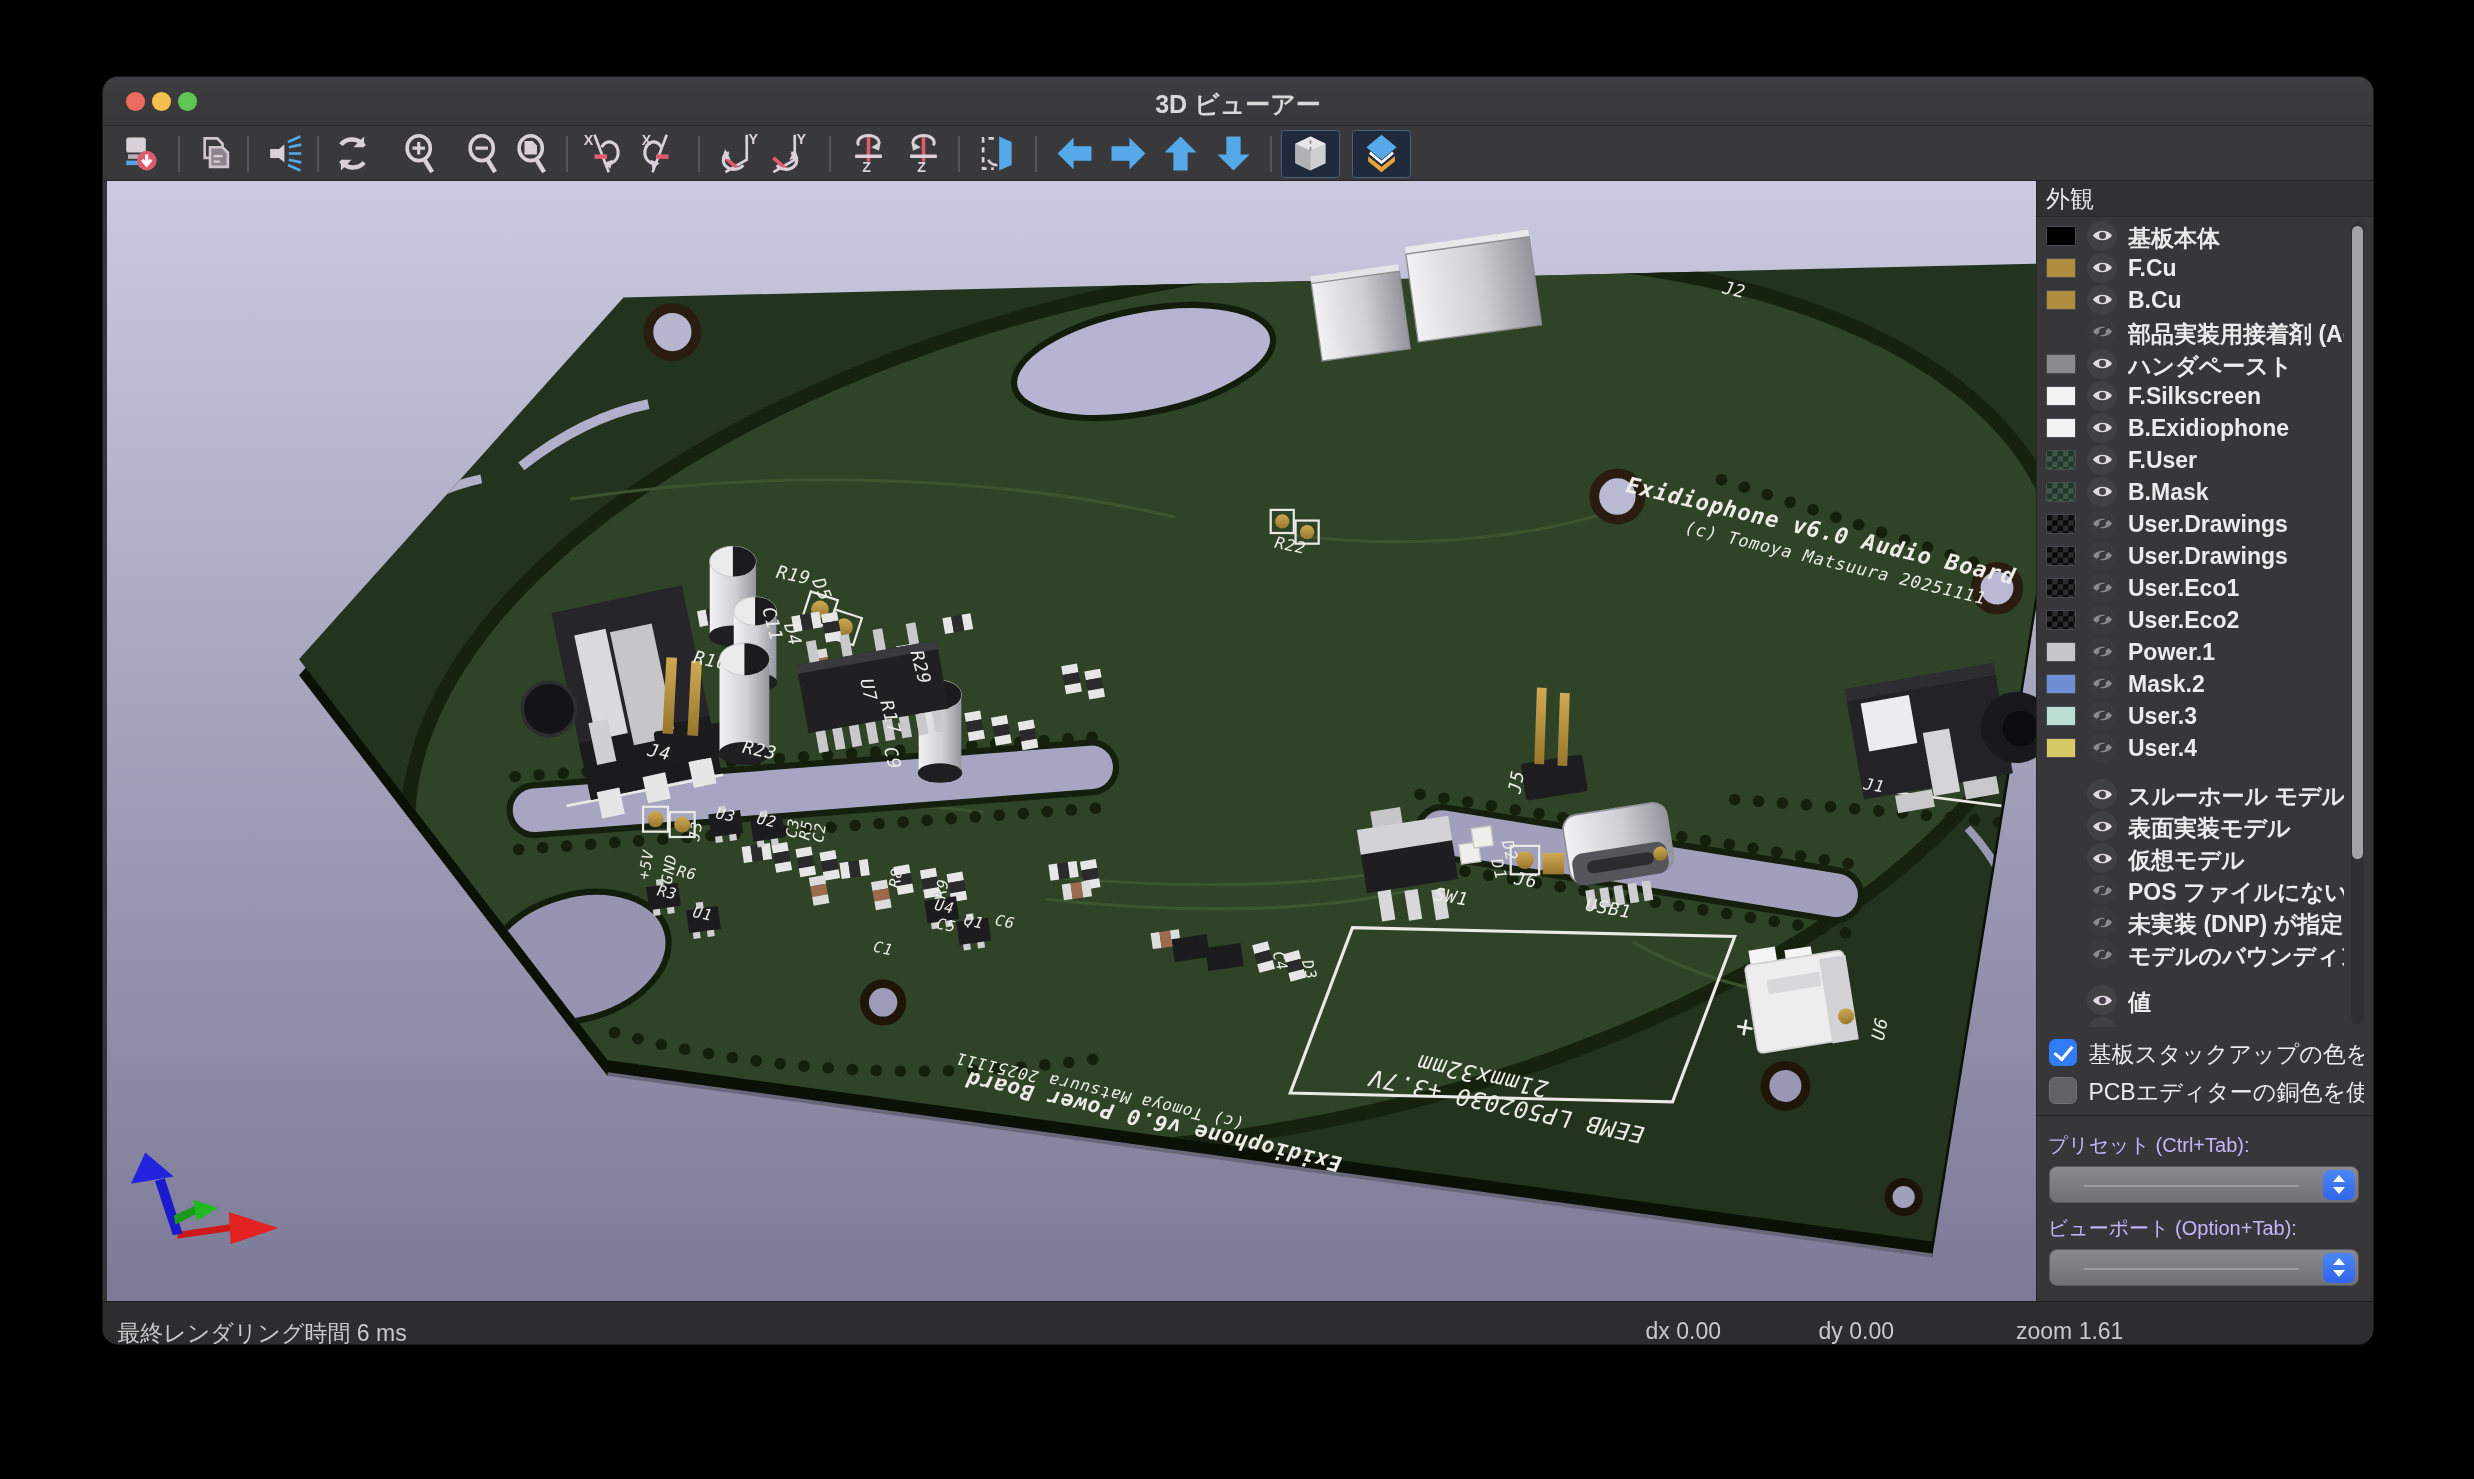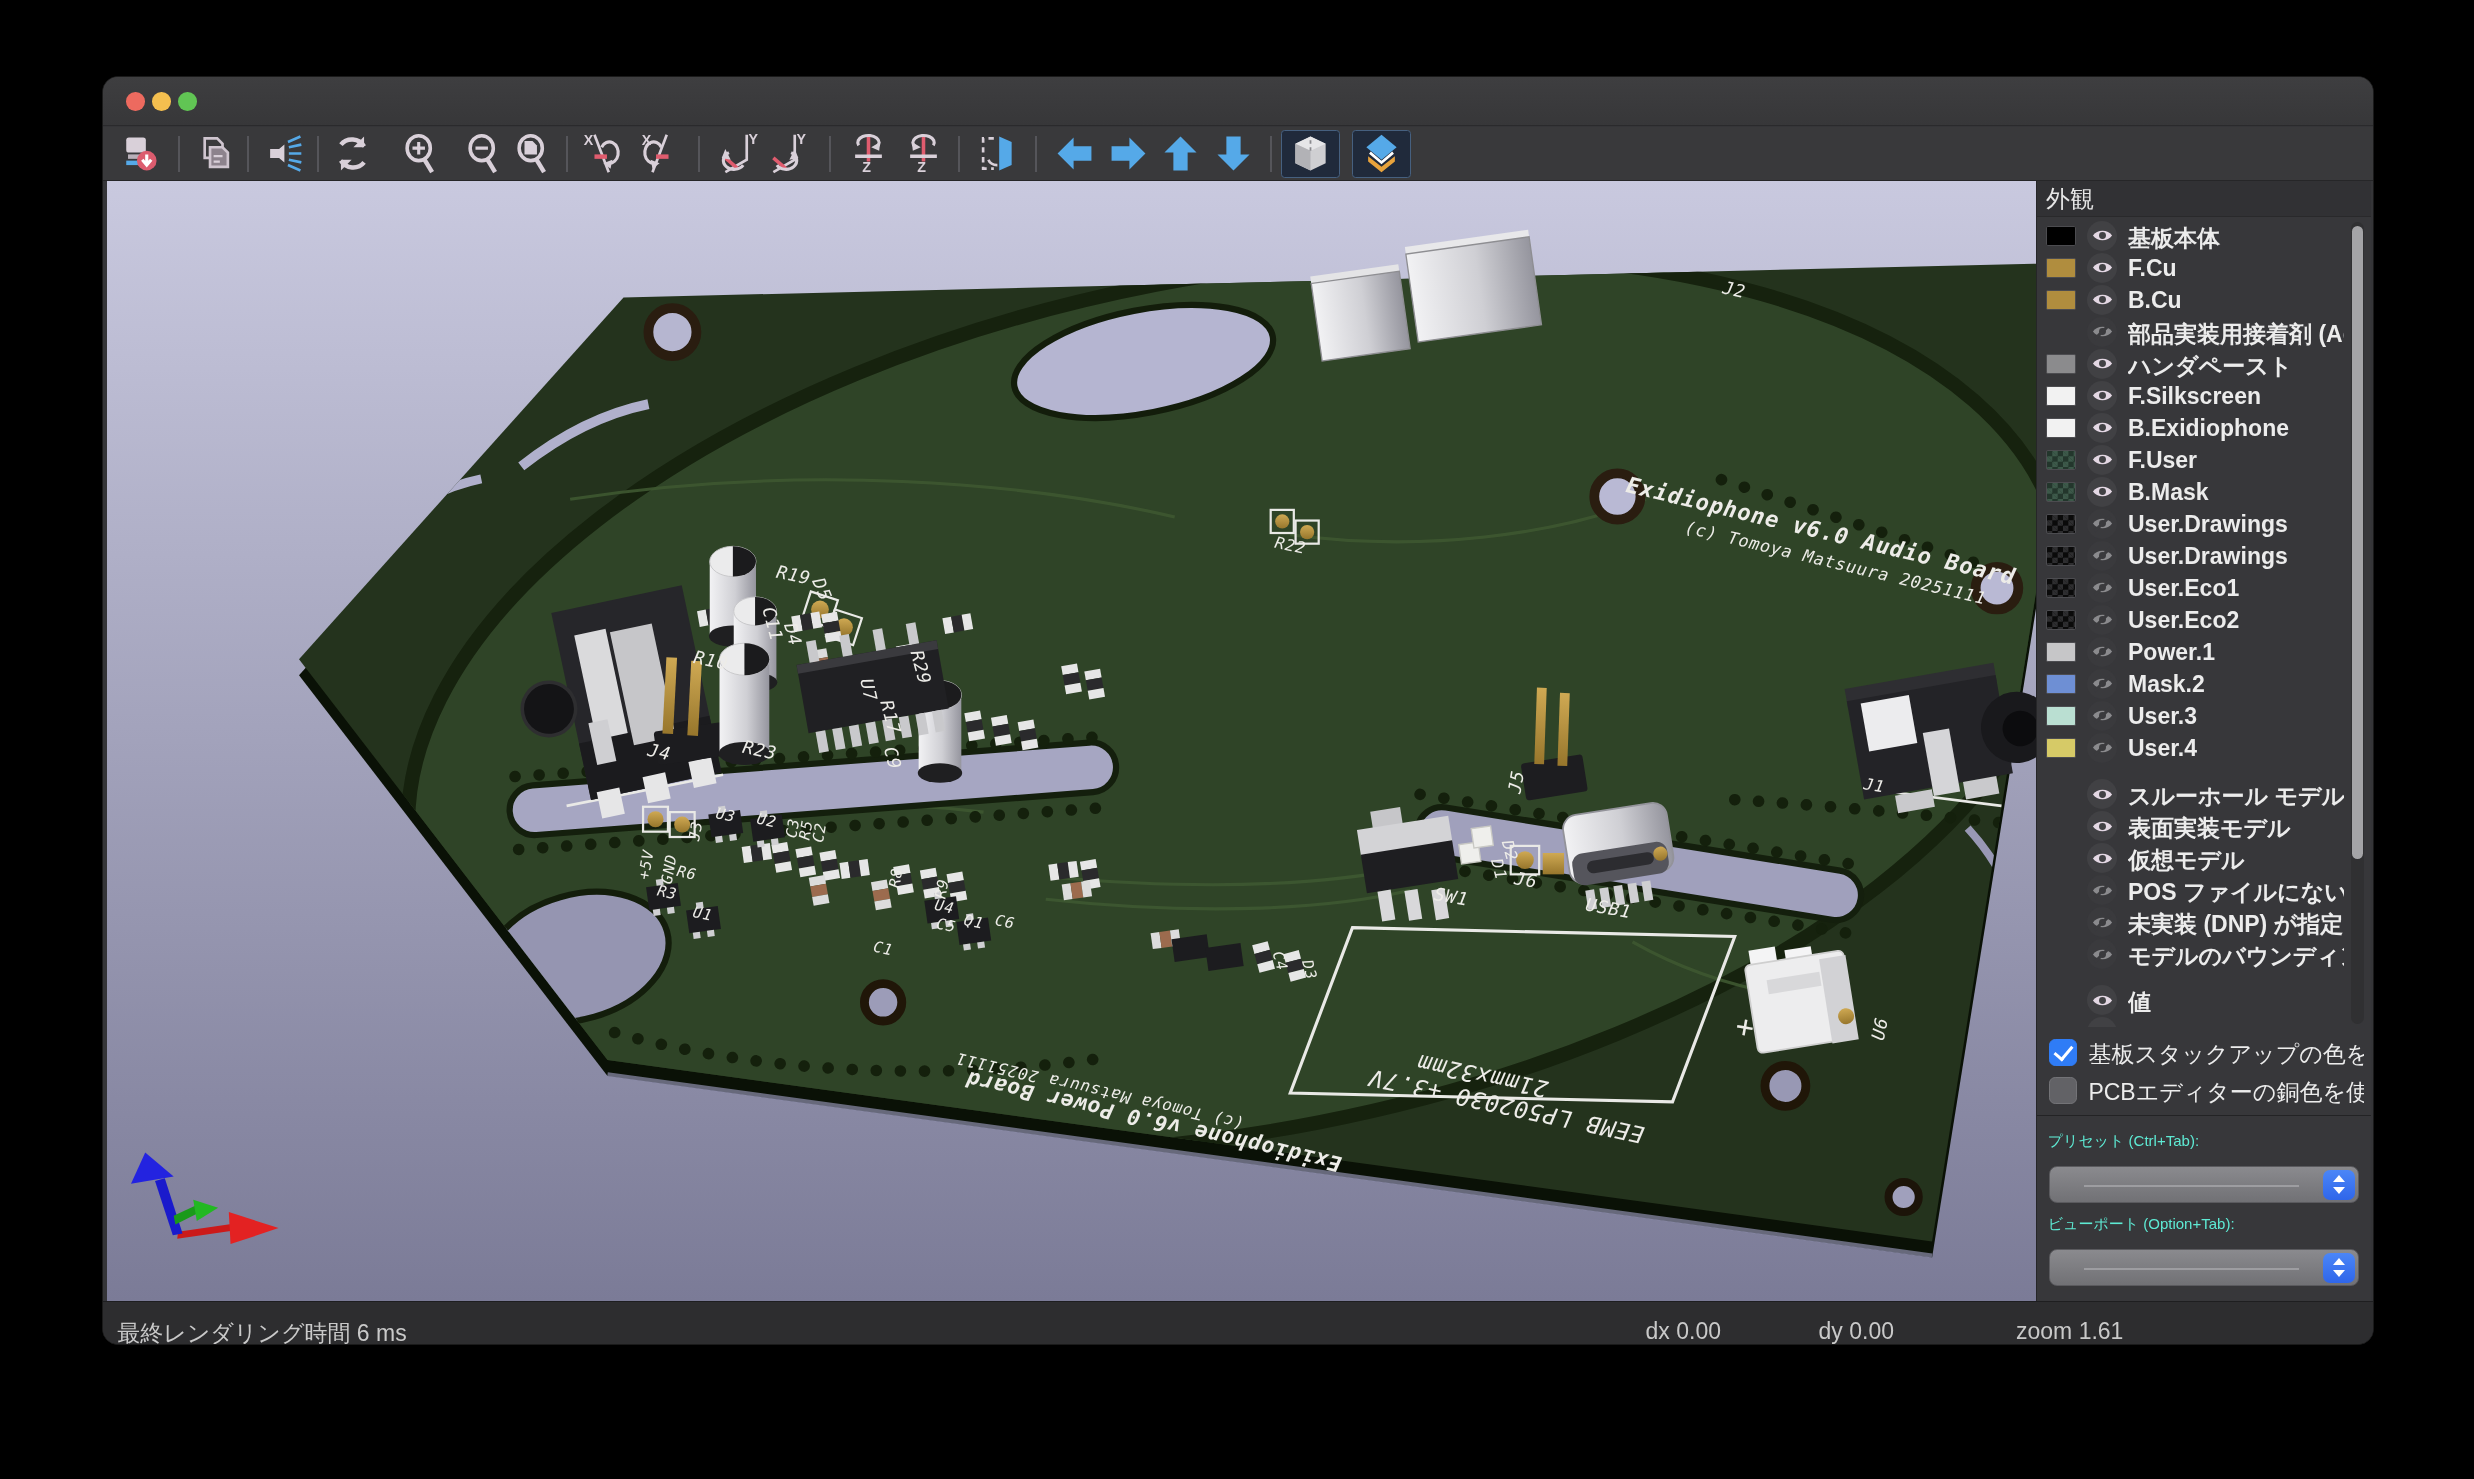--- a/index.html
+++ b/index.html
@@ -47,21 +47,21 @@
   .scrollbar { position:absolute; right:7.1px; top:41px; width:13.3px; height:802px; background:#303032; border-radius:7.1px; }
   .scroll-thumb { position:absolute; left:0.9px; top:4.4px; width:11.6px; height:633px; background:#a4a4a7; border-radius:6.2px; }
 
   .cb-row { position:absolute; left:12.4px; right:7.1px; height:32px; }
   .cb-box { position:absolute; left:0; top:1.8px; width:27.6px; height:27.6px; border-radius:6.2px; background:#626266; border:0.9px solid #737377; }
   .cb-box.checked { background:#2f7cf6; border-color:#2f7cf6; }
   .cb-box.checked::after { content:""; position:absolute; left:8px; top:2.7px; width:8px; height:15px;
                            border:solid #fff; border-width:0 3.6px 3.6px 0; transform:rotate(40deg); }
   .cb-lbl { position:absolute; left:39px; top:1.8px; font-size:23px; color:#ececec; white-space:nowrap; overflow:hidden; right:0; }
   .sb-divider { position:absolute; left:0; right:0; height:0.9px; background:#232325; }
-  .sb-label { position:absolute; left:10.7px; font-size:15px; color:#5eead4;text-align:center; }
+  .sb-label { position:absolute; left:10.7px; font-size:20px; color:#c4b5fd;text-align:center; }
   .dropdown { position:absolute; left:12.4px; right:12.4px; height:37px; border-radius:8px;
               background:linear-gradient(#8a8a8e,#717175); border:0.9px solid #5a5a5e; }
   .dd-line { position:absolute; left:34px; right:59px; top:18px; height:1.8px; background:#9d9da1; }
   .dd-step { position:absolute; right:2.7px; top:2.7px; width:32px; height:30px; border-radius:7.1px;
              background:linear-gradient(#4b86f7,#2f66ea); display:flex; flex-direction:column; align-items:center; justify-content:center; gap:4.4px; }
   .dd-up { width:0; height:0; border-left:6.2px solid transparent; border-right:6.2px solid transparent; border-bottom:7.1px solid #fff; }
   .dd-down { width:0; height:0; border-left:6.2px solid transparent; border-right:6.2px solid transparent; border-top:7.1px solid #fff; }
 
   
   .statusbar { position:absolute; left:0; right:0; top:1224px; height:45px; background:#2d2d2f; border-top:1.8px solid #1e1e20; }
@@ -69,20 +69,21 @@
 </style>
 </head>
 <body>
 
 <div class="window">
 
   <div class="titlebar">
     <div class="traffic t-close"></div>
     <div class="traffic t-min"></div>
     <div class="traffic t-max"></div>
+    <div class="win-title">3D ビューアー</div>
   </div>
 
   <div class="toolbar">
     <div class="tb-btn" style="left:12.4px">
       <svg viewBox="0 0 46 46">
         <rect x="7" y="5" width="22" height="17" rx="3" fill="#d9d0d9"></rect>
         <rect x="9" y="24" width="18" height="5" fill="#b9b0b9"></rect>
         <rect x="7" y="31" width="16" height="5" fill="#55a9e8"></rect>
         <circle cx="30" cy="31" r="11" fill="#dc5c6e"></circle>
         <path d="M30 24 L30 34 M25 30 L30 36 L35 30" stroke="#fff" stroke-width="3.5" fill="none"></path>

